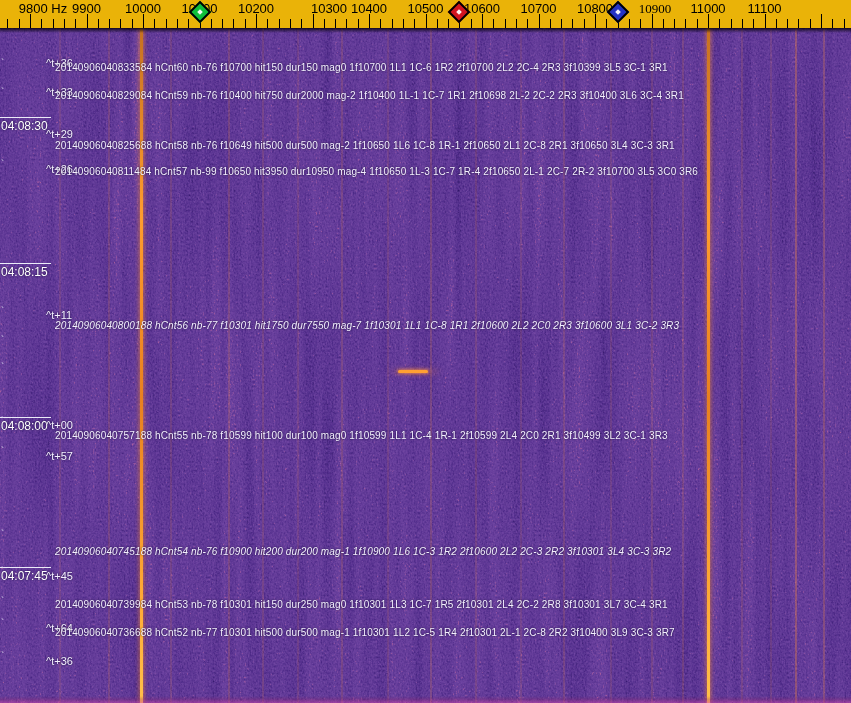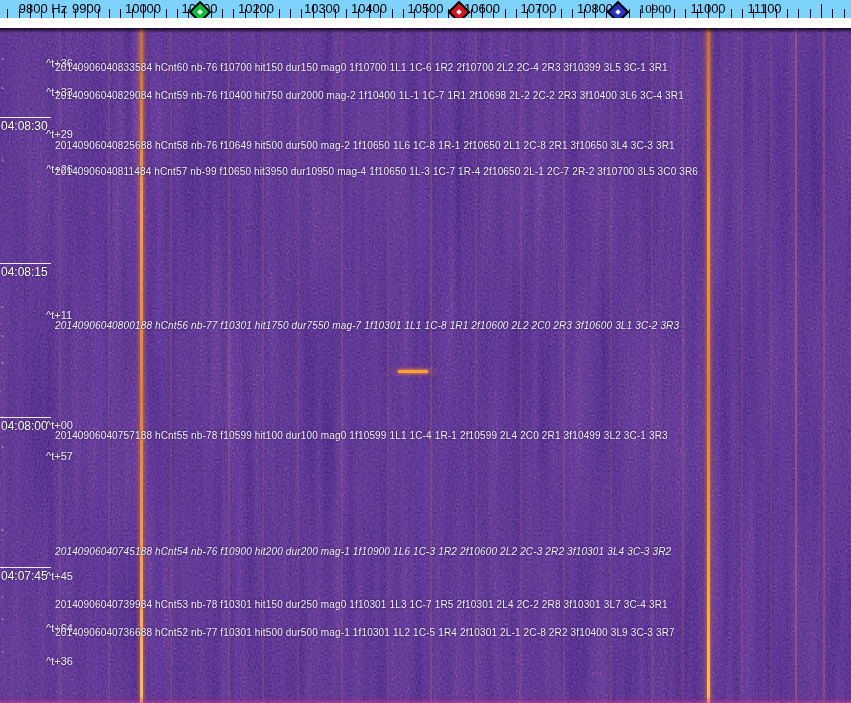--- a/index.html
+++ b/index.html
@@ -1,20 +1,20 @@
 <!DOCTYPE html>
 <html><head>
 <meta charset="utf-8">
 <style>
   html,body{margin:0;padding:0;background:#555;}
   .screen{position:relative;width:851px;height:703px;overflow:hidden;
           font-family:"Liberation Sans",sans-serif;background:#fff;}
 
   
-  .ruler{position:absolute;left:0;top:0;width:851px;height:18px;background:#7dd3fc;overflow:hidden;}
+  .ruler{position:absolute;left:0;top:0;width:851px;height:28px;background:#eab308;overflow:hidden;}
   .rl{position:absolute;top:1px;transform:translateX(-50%);font-size:13px;color:#000;white-space:nowrap;}
   .tick{position:absolute;bottom:0;width:1px;background:#000;}
   .tick.major{height:14px;}
   .tick.minor{height:9px;}
   .diamond{position:absolute;top:4px;width:12px;height:12px;border:2px solid #000;
            transform:rotate(45deg);box-sizing:content-box;}
   .diamond::after{content:"";position:absolute;left:50%;top:50%;width:4px;height:4px;
            margin:-2px 0 0 -2px;background:rgba(255,255,255,.95);}
 
   
@@ -138,21 +138,21 @@
       <div class="tick minor" style="left: 798.4px;"></div>
       <div class="tick minor" style="left: 809.7px;"></div>
       <div class="tick major" style="left: 821px;"></div>
       <div class="tick minor" style="left: 832.3px;"></div>
       <div class="tick minor" style="left: 843.6px;"></div>
       <span class="rl" style="left: 43px;">9800 Hz</span>
       <span class="rl" style="left: 86.5px;">9900</span>
       <span class="rl" style="left: 143px;">10000</span>
       <span class="rl" style="left: 199.5px;">10100</span>
       <span class="rl" style="left: 256px;">10200</span>
-      <span class="rl" style="left: 322px;">10300</span>
+      <span class="rl" style="left: 329px;">10300</span>
       <span class="rl" style="left: 369px;">10400</span>
       <span class="rl" style="left: 425.5px;">10500</span>
       <span class="rl" style="left: 482px;">10600</span>
       <span class="rl" style="left: 538.5px;">10700</span>
       <span class="rl" style="left: 595px;">10800</span>
       <span class="rl" style="left: 655px; font-family: Liberation Serif, serif;">10900</span>
       <span class="rl" style="left: 708px;">11000</span>
       <span class="rl" style="left: 764.5px;">11100</span>
       <div class="diamond" style="left: 191.5px; background: rgb(15, 191, 58);"></div>
       <div class="diamond" style="left: 451.4px; background: rgb(209, 20, 32);"></div>

